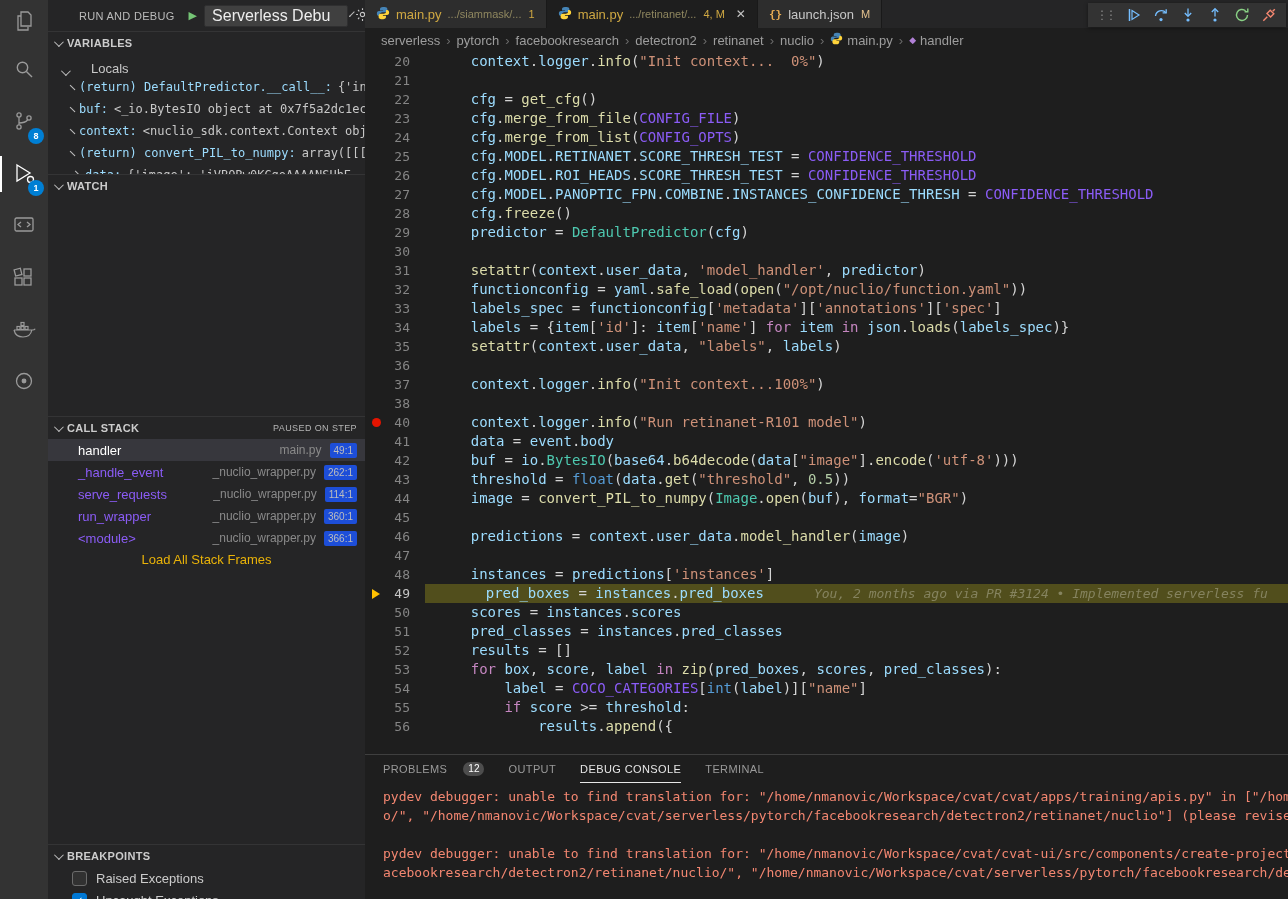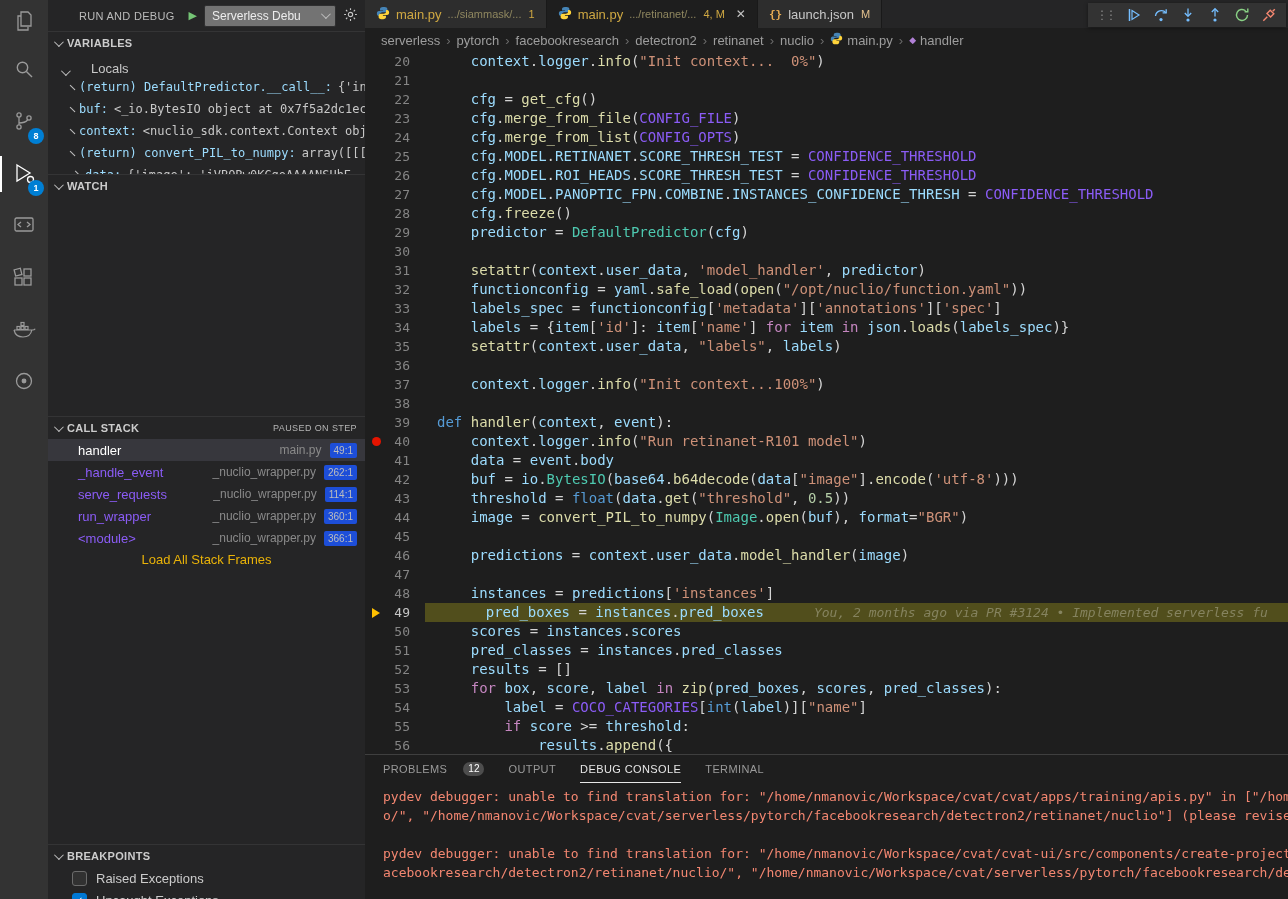--- a/index.html
+++ b/index.html
@@ -15,22 +15,22 @@
   .ab-item.active{color:#ffffff;}
   .ab-item.active::before{content:"";position:absolute;left:0;top:8px;bottom:8px;width:2px;background:#ffffff;}
   .ab-badge{position:absolute;right:4px;bottom:4px;min-width:16px;height:16px;border-radius:9px;background:#007fd4;color:#fff;
     font-size:9px;line-height:16px;text-align:center;font-weight:700;}
   
   #sidebar{position:absolute;left:48px;top:0;width:317px;height:899px;background:#252526;overflow:hidden;}
   .side-header{position:absolute;top:0;left:0;right:0;height:31px;display:flex;align-items:center;gap:7px;padding:0 10px 0 20px;margin-left:11px;}
   .side-title{font-size:11px;color:#bbbbbb;letter-spacing:.3px;white-space:nowrap;}
   .flex-sp{flex:1;}
   .play-ico{color:#75c575;font-size:11px;line-height:1;}
-  .cfg-select{height:20px;display:flex;align-items:center;gap:20px;background:#737373;border:1px solid #2f2f30;border-radius:2px;
-    padding:0 7px;font-size:12px;color:#ededed;max-width:128px;white-space:nowrap;}
+  .cfg-select{height:20px;display:flex;align-items:center;gap:20px;background:#404040;border:1px solid #2f2f30;border-radius:2px;
+    padding:0 7px;font-size:16px;color:#ededed;max-width:128px;white-space:nowrap;}
   .chev{display:inline-block;width:6px;height:6px;border-right:1px solid #bdbdbd;border-bottom:1px solid #bdbdbd;}
   .chev.down{transform:rotate(45deg) translateY(-2px);}
   .chev.right{transform:rotate(-45deg);}
   .more-ico{color:#c5c5c5;font-size:14px;letter-spacing:1px;}
   .sec{position:absolute;left:0;right:0;overflow:hidden;}
   #sec-variables{top:31px;height:143px;}
   #sec-watch{top:174px;height:242px;}
   #sec-callstack{top:416px;height:428px;}
   #sec-breakpoints{top:844px;height:80px;}
   .sec-header{height:22px;display:flex;align-items:center;gap:6px;padding:0 8px 0 6px;
@@ -355,21 +355,20 @@
         <div class="cl"><span class="gut"></span><span class="ln">29</span><span class="ct"><span class="tk-t">    </span><span class="tk-v">predictor</span><span class="tk-t"> = </span><span class="tk-c">DefaultPredictor</span><span class="tk-t">(</span><span class="tk-v">cfg</span><span class="tk-t">)</span></span></div>
         <div class="cl"><span class="gut"></span><span class="ln">30</span><span class="ct"></span></div>
         <div class="cl"><span class="gut"></span><span class="ln">31</span><span class="ct"><span class="tk-t">    </span><span class="tk-f">setattr</span><span class="tk-t">(</span><span class="tk-v">context</span><span class="tk-t">.</span><span class="tk-v">user_data</span><span class="tk-t">, </span><span class="tk-s">'model_handler'</span><span class="tk-t">, </span><span class="tk-v">predictor</span><span class="tk-t">)</span></span></div>
         <div class="cl"><span class="gut"></span><span class="ln">32</span><span class="ct"><span class="tk-t">    </span><span class="tk-v">functionconfig</span><span class="tk-t"> = </span><span class="tk-v">yaml</span><span class="tk-t">.</span><span class="tk-f">safe_load</span><span class="tk-t">(</span><span class="tk-f">open</span><span class="tk-t">(</span><span class="tk-s">"/opt/nuclio/function.yaml"</span><span class="tk-t">))</span></span></div>
         <div class="cl"><span class="gut"></span><span class="ln">33</span><span class="ct"><span class="tk-t">    </span><span class="tk-v">labels_spec</span><span class="tk-t"> = </span><span class="tk-v">functionconfig</span><span class="tk-t">[</span><span class="tk-s">'metadata'</span><span class="tk-t">][</span><span class="tk-s">'annotations'</span><span class="tk-t">][</span><span class="tk-s">'spec'</span><span class="tk-t">]</span></span></div>
         <div class="cl"><span class="gut"></span><span class="ln">34</span><span class="ct"><span class="tk-t">    </span><span class="tk-v">labels</span><span class="tk-t"> = {</span><span class="tk-v">item</span><span class="tk-t">[</span><span class="tk-s">'id'</span><span class="tk-t">]: </span><span class="tk-v">item</span><span class="tk-t">[</span><span class="tk-s">'name'</span><span class="tk-t">] </span><span class="tk-k">for</span><span class="tk-t"> </span><span class="tk-v">item</span><span class="tk-t"> </span><span class="tk-k">in</span><span class="tk-t"> </span><span class="tk-v">json</span><span class="tk-t">.</span><span class="tk-f">loads</span><span class="tk-t">(</span><span class="tk-v">labels_spec</span><span class="tk-t">)}</span></span></div>
         <div class="cl"><span class="gut"></span><span class="ln">35</span><span class="ct"><span class="tk-t">    </span><span class="tk-f">setattr</span><span class="tk-t">(</span><span class="tk-v">context</span><span class="tk-t">.</span><span class="tk-v">user_data</span><span class="tk-t">, </span><span class="tk-s">"labels"</span><span class="tk-t">, </span><span class="tk-v">labels</span><span class="tk-t">)</span></span></div>
         <div class="cl"><span class="gut"></span><span class="ln">36</span><span class="ct"></span></div>
         <div class="cl"><span class="gut"></span><span class="ln">37</span><span class="ct"><span class="tk-t">    </span><span class="tk-v">context</span><span class="tk-t">.</span><span class="tk-v">logger</span><span class="tk-t">.</span><span class="tk-f">info</span><span class="tk-t">(</span><span class="tk-s">"Init context...100%"</span><span class="tk-t">)</span></span></div>
         <div class="cl"><span class="gut"></span><span class="ln">38</span><span class="ct"></span></div>
-        <div class="cl"><span class="gut"></span><span class="ln">39</span><span class="ct"><span class="tk-d">def </span><span class="tk-f">handler</span><span class="tk-t">(</span><span class="tk-v">context</span><span class="tk-t">, </span><span class="tk-v">event</span><span class="tk-t">):</span></span></div>
         <div class="cl"><span class="gut"><span class="bp-dot"></span></span><span class="ln">40</span><span class="ct"><span class="tk-t">    </span><span class="tk-v">context</span><span class="tk-t">.</span><span class="tk-v">logger</span><span class="tk-t">.</span><span class="tk-f">info</span><span class="tk-t">(</span><span class="tk-s">"Run retinanet-R101 model"</span><span class="tk-t">)</span></span></div>
         <div class="cl"><span class="gut"></span><span class="ln">41</span><span class="ct"><span class="tk-t">    </span><span class="tk-v">data</span><span class="tk-t"> = </span><span class="tk-v">event</span><span class="tk-t">.</span><span class="tk-v">body</span></span></div>
         <div class="cl"><span class="gut"></span><span class="ln">42</span><span class="ct"><span class="tk-t">    </span><span class="tk-v">buf</span><span class="tk-t"> = </span><span class="tk-v">io</span><span class="tk-t">.</span><span class="tk-c">BytesIO</span><span class="tk-t">(</span><span class="tk-v">base64</span><span class="tk-t">.</span><span class="tk-f">b64decode</span><span class="tk-t">(</span><span class="tk-v">data</span><span class="tk-t">[</span><span class="tk-s">"image"</span><span class="tk-t">].</span><span class="tk-f">encode</span><span class="tk-t">(</span><span class="tk-s">'utf-8'</span><span class="tk-t">)))</span></span></div>
         <div class="cl"><span class="gut"></span><span class="ln">43</span><span class="ct"><span class="tk-t">    </span><span class="tk-v">threshold</span><span class="tk-t"> = </span><span class="tk-d">float</span><span class="tk-t">(</span><span class="tk-v">data</span><span class="tk-t">.</span><span class="tk-f">get</span><span class="tk-t">(</span><span class="tk-s">"threshold"</span><span class="tk-t">, </span><span class="tk-m">0.5</span><span class="tk-t">))</span></span></div>
         <div class="cl"><span class="gut"></span><span class="ln">44</span><span class="ct"><span class="tk-t">    </span><span class="tk-v">image</span><span class="tk-t"> = </span><span class="tk-f">convert_PIL_to_numpy</span><span class="tk-t">(</span><span class="tk-c">Image</span><span class="tk-t">.</span><span class="tk-f">open</span><span class="tk-t">(</span><span class="tk-v">buf</span><span class="tk-t">), </span><span class="tk-v">format</span><span class="tk-t">=</span><span class="tk-s">"BGR"</span><span class="tk-t">)</span></span></div>
         <div class="cl"><span class="gut"></span><span class="ln">45</span><span class="ct"></span></div>
         <div class="cl"><span class="gut"></span><span class="ln">46</span><span class="ct"><span class="tk-t">    </span><span class="tk-v">predictions</span><span class="tk-t"> = </span><span class="tk-v">context</span><span class="tk-t">.</span><span class="tk-v">user_data</span><span class="tk-t">.</span><span class="tk-f">model_handler</span><span class="tk-t">(</span><span class="tk-v">image</span><span class="tk-t">)</span></span></div>
         <div class="cl"><span class="gut"></span><span class="ln">47</span><span class="ct"></span></div>
         <div class="cl"><span class="gut"></span><span class="ln">48</span><span class="ct"><span class="tk-t">    </span><span class="tk-v">instances</span><span class="tk-t"> = </span><span class="tk-v">predictions</span><span class="tk-t">[</span><span class="tk-s">'instances'</span><span class="tk-t">]</span></span></div>
         <div class="cl cur"><span class="gut"><span class="cur-arrow"></span></span><span class="ln">49</span><span class="ct"><span class="tk-t">    </span><span class="tk-v">pred_boxes</span><span class="tk-t"> = </span><span class="tk-v">instances</span><span class="tk-t">.</span><span class="tk-v">pred_boxes</span><span class="blame">You, 2 months ago via PR #3124 • Implemented serverless fu</span></span></div>

